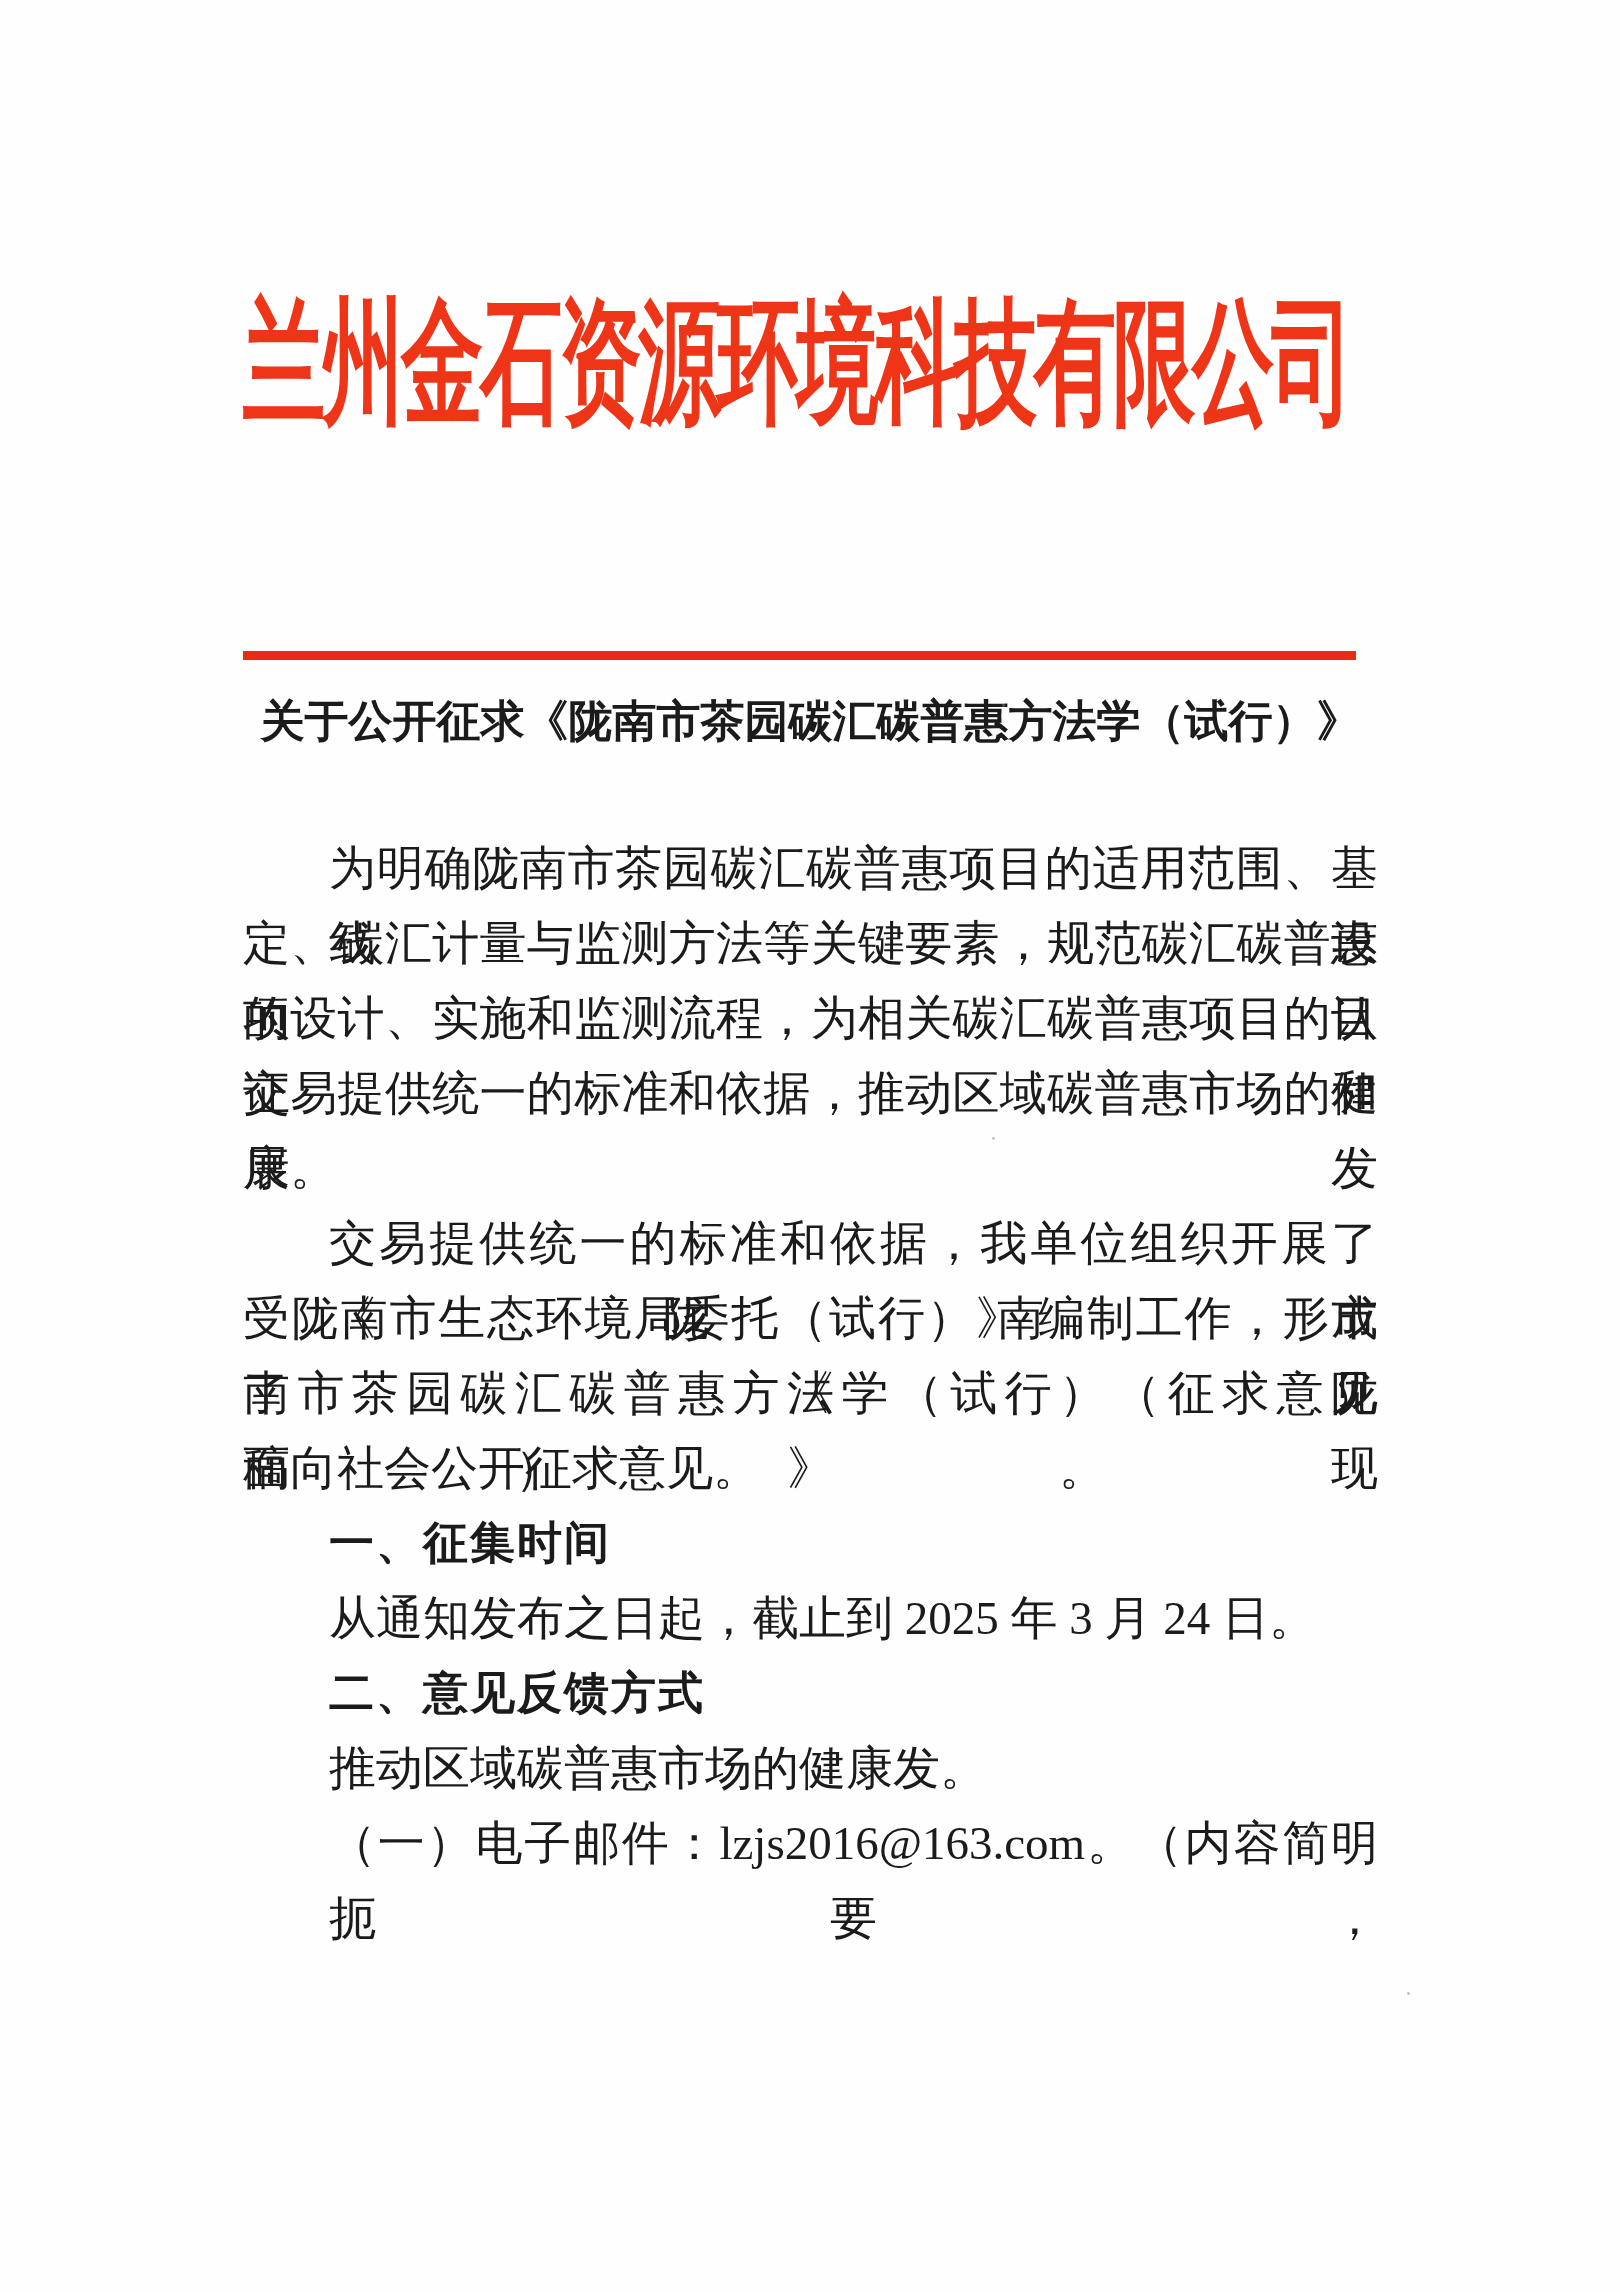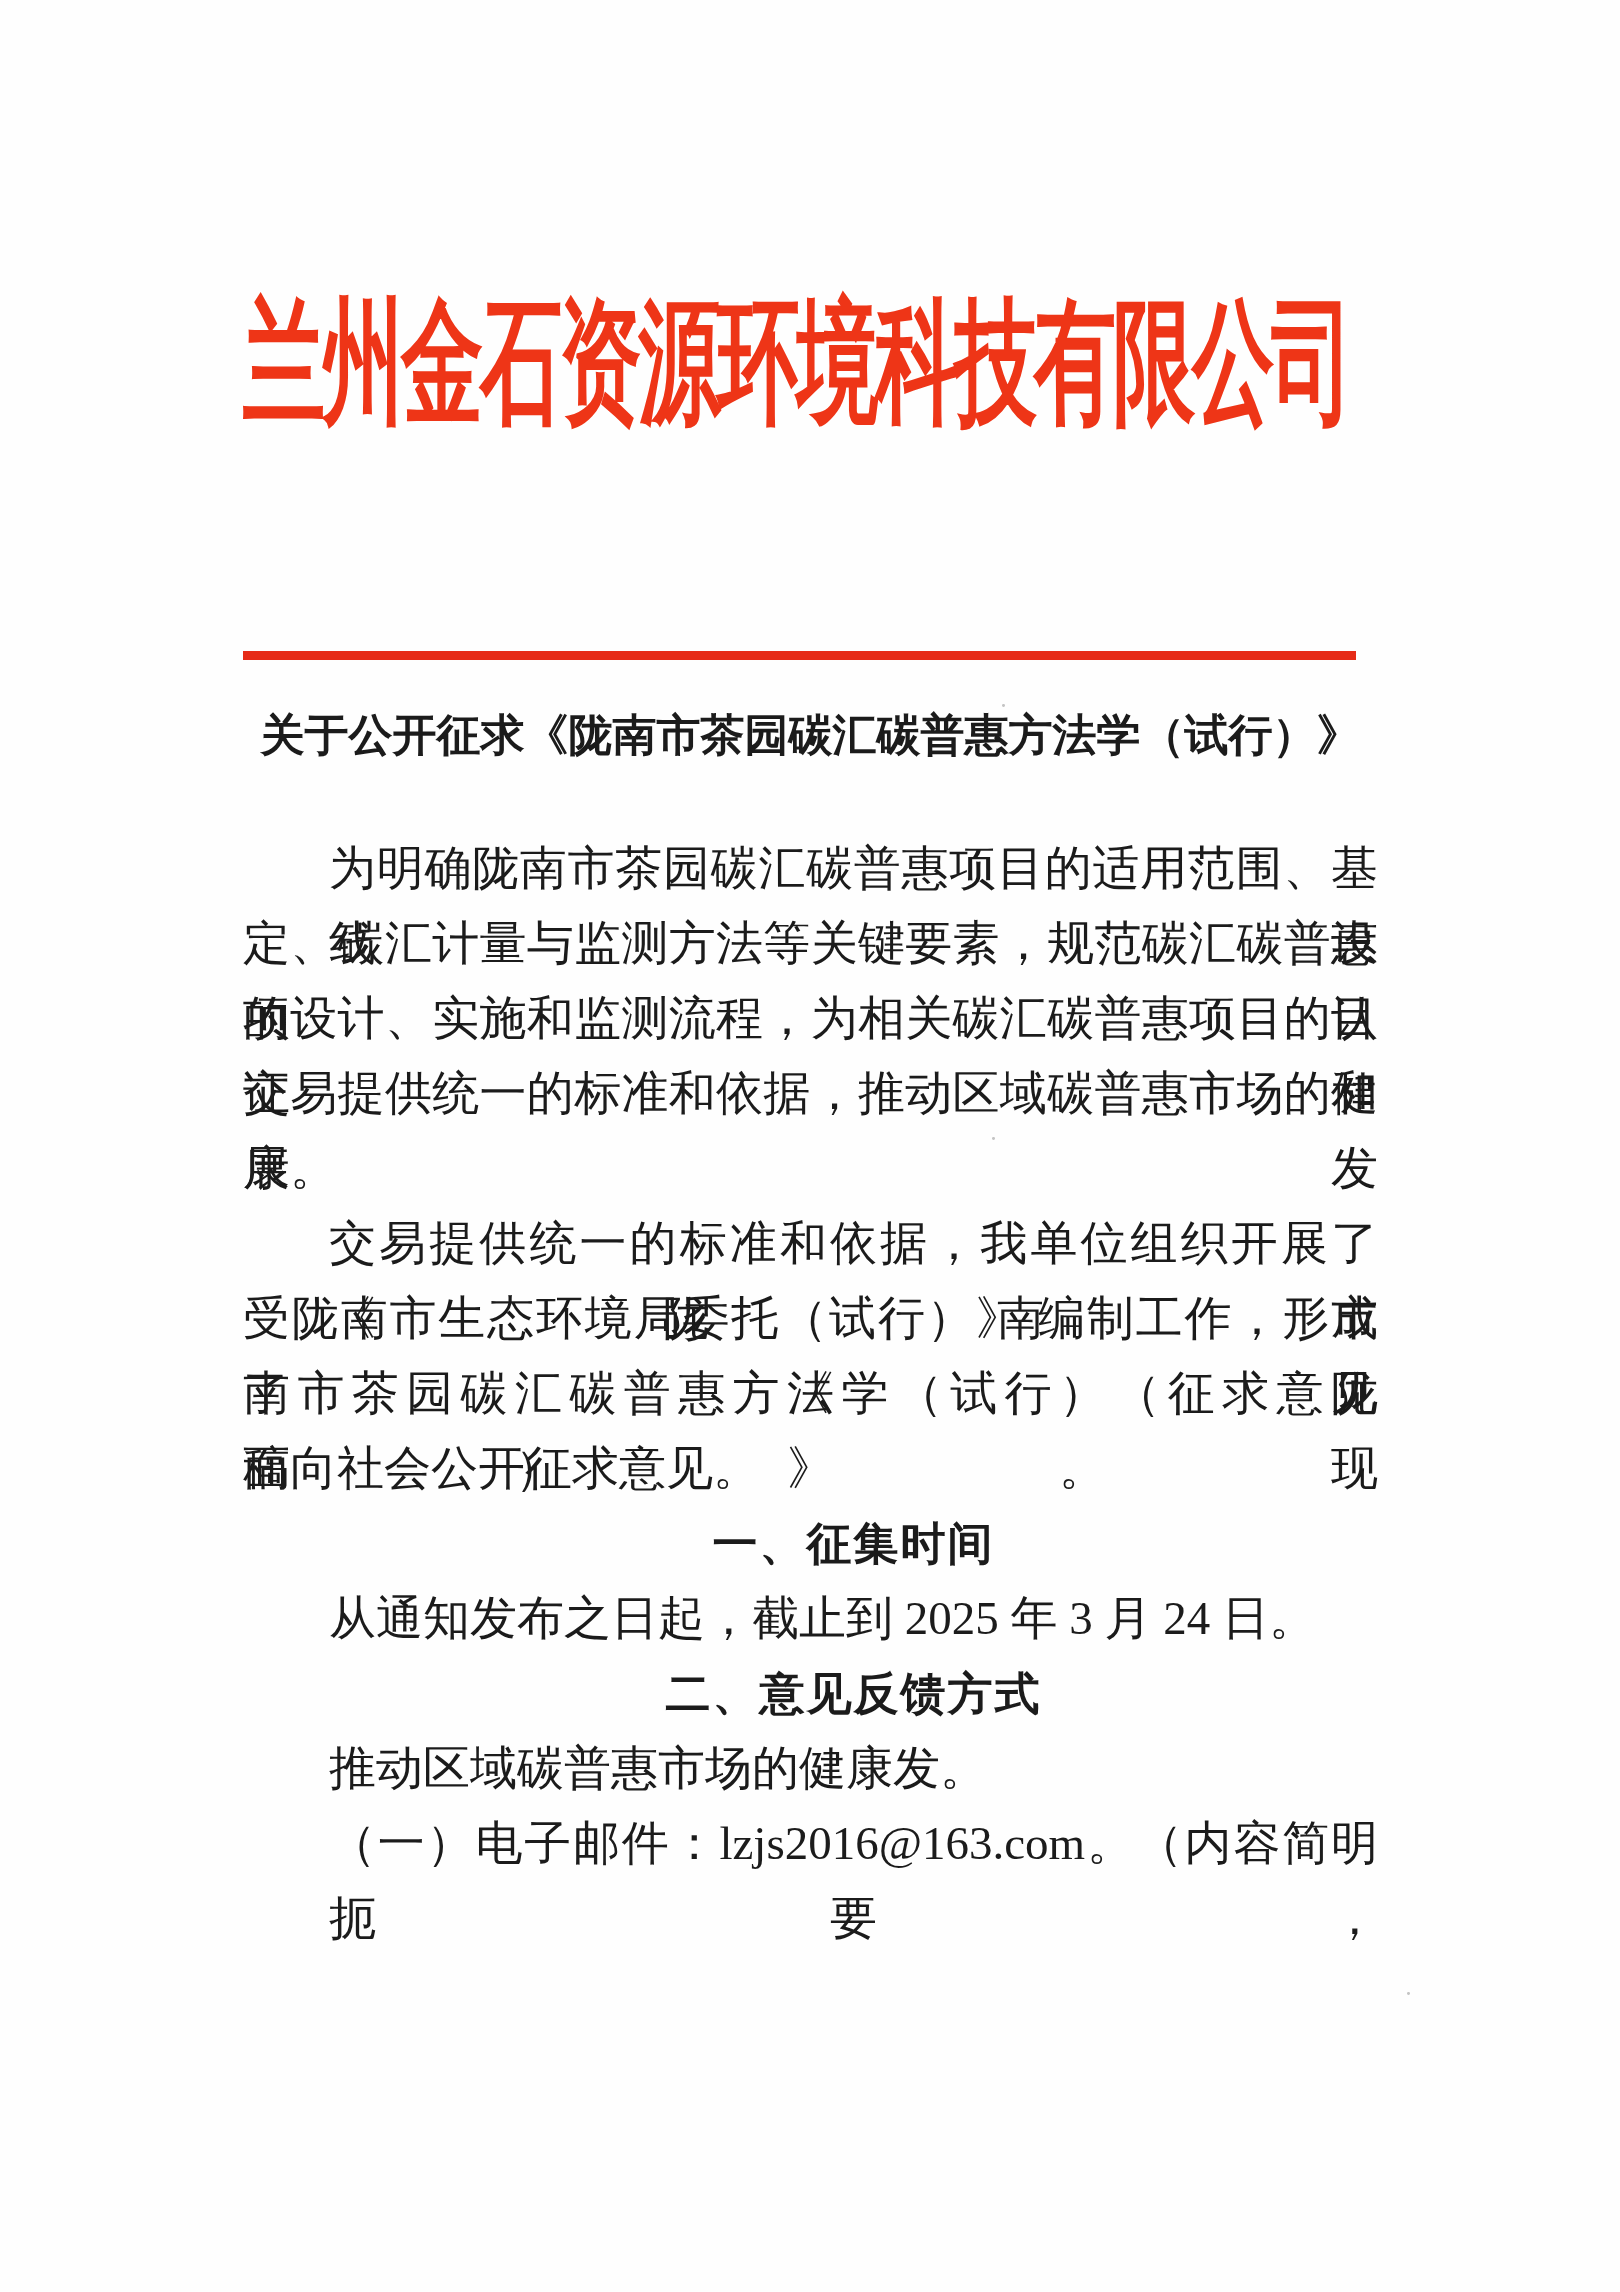--- a/index.html
+++ b/index.html
@@ -18,28 +18,28 @@
     display:inline-block;
     font-weight:bold;
     font-size:82px;line-height:84px;
     letter-spacing:-2.9px;
     transform:scaleY(1.66);
     transform-origin:center top;
   }
   
   .rule{position:absolute;left:243px;top:651px;width:1113px;height:8.8px;}
   
-  .doc-title{top:696px;text-align:center;font-weight:bold;font-size:44px;letter-spacing:0px;}
+  .doc-title{top:682px;text-align:center;font-weight:bold;font-size:44px;letter-spacing:0px;}
   .t-line{height:80px;line-height:80px;white-space:nowrap;}
   
   .body{top:831px;}
   .line{height:75px;line-height:75px;font-size:47px;}
   .jfy{text-align:justify;text-align-last:justify;}
   .indent{padding-left:86px;}
-  .h-sans{font-family:Liberation Sans, sans-serif;font-weight:bold;font-size:45px;letter-spacing:2px;text-align:center;}
+  .h-sans{font-family:Liberation Serif, serif;font-weight:bold;font-size:45px;letter-spacing:2px;}
   
   .speck{position:absolute;background:#8a8a8a;border-radius:50%;opacity:.5;}
   .sp1{left:1002px;top:704px;width:2.9px;height:2.9px;}
   .sp2{left:992px;top:1137px;width:2.9px;height:2.9px;}
   .sp3{left:1407px;top:1992px;width:2.9px;height:2.9px;}
 </style>
 </head>
 <body>
 
 <div class="sheet">

